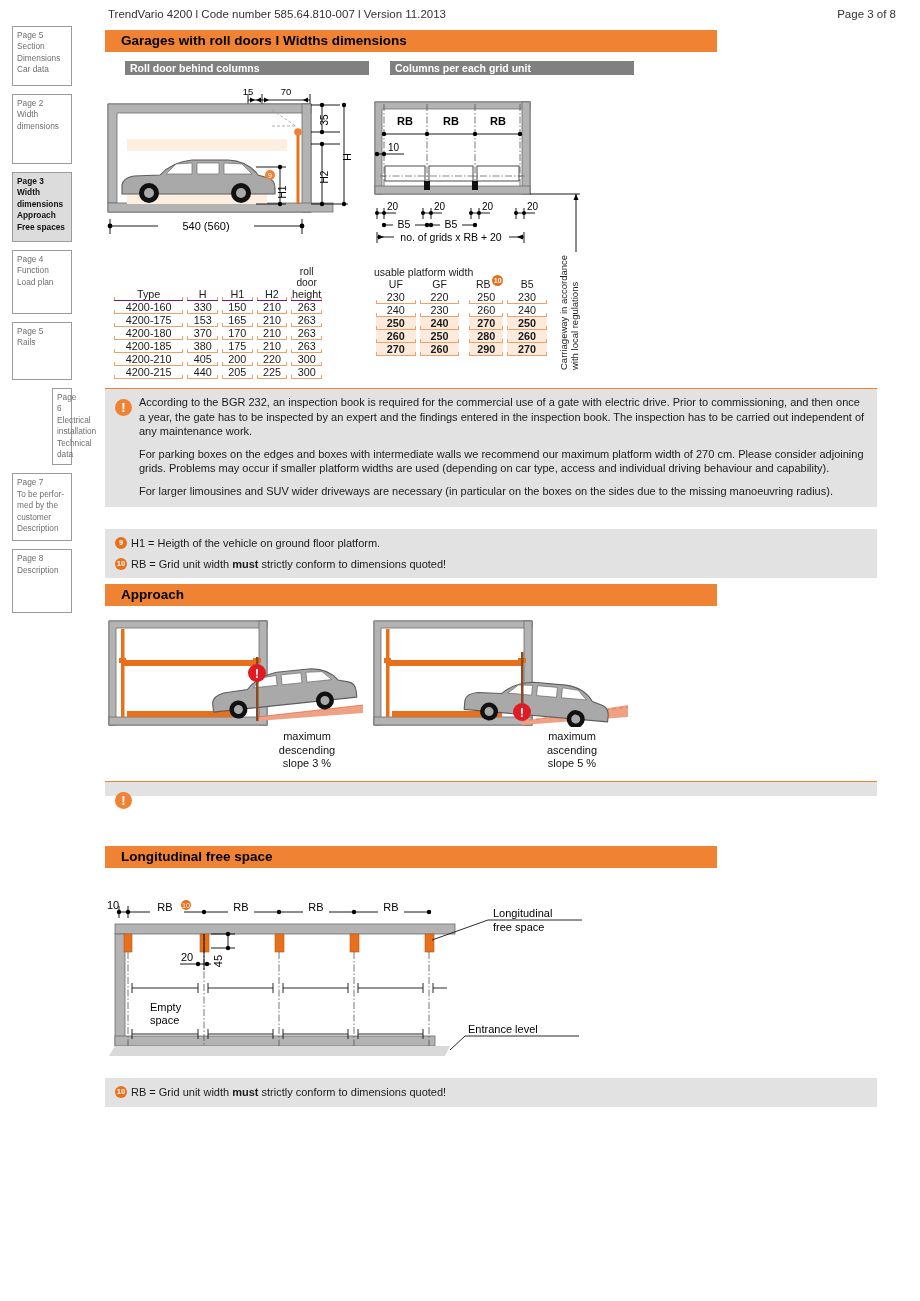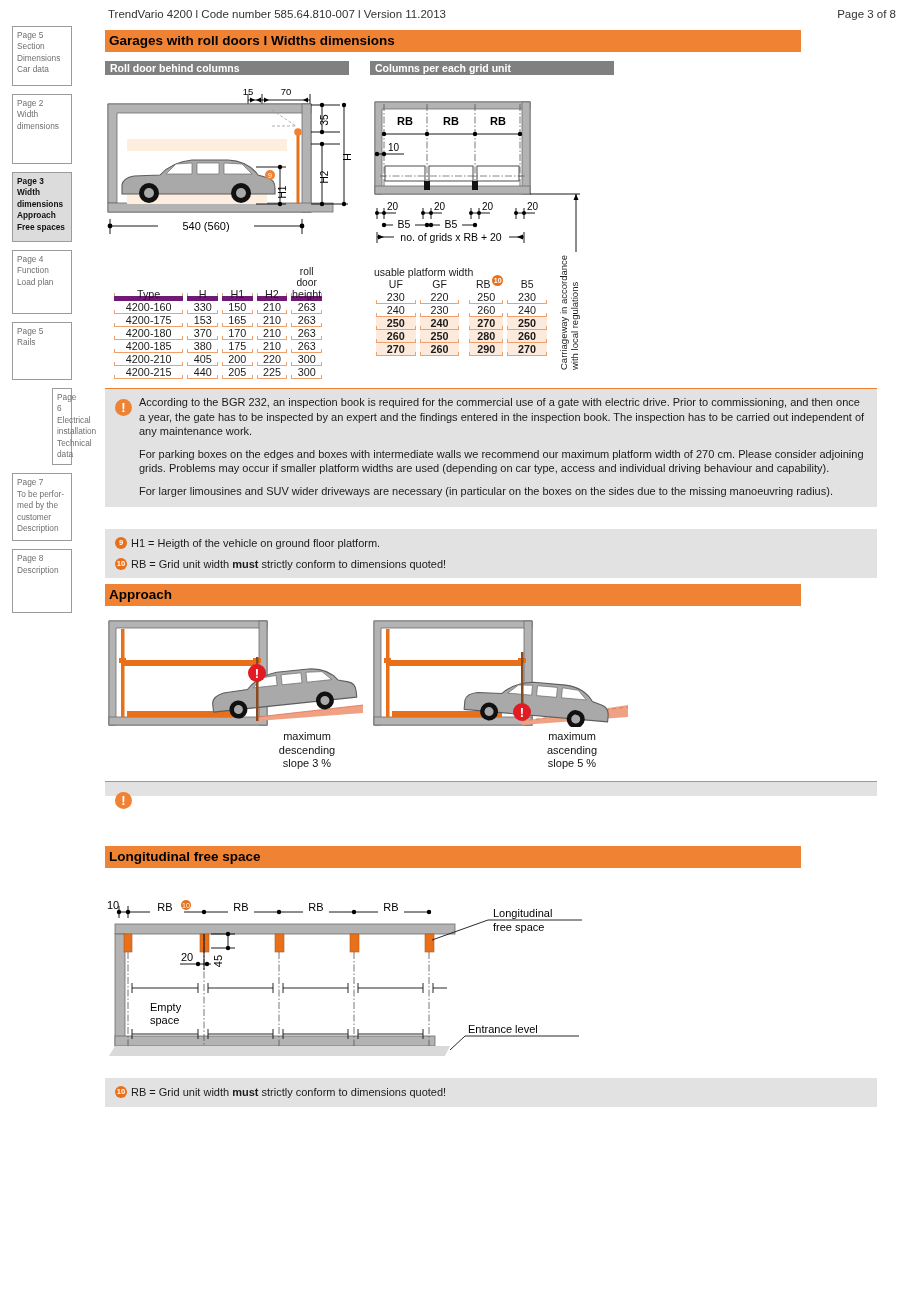--- a/index.html
+++ b/index.html
@@ -35,34 +35,35 @@
     margin-bottom:8px;
     font-size:8.3px;
     line-height:11.4px;
     color:#6f6f6f;
   }
   .nav-box.active { background:#dcdcdc; color:#111; font-weight:bold; }
   .nav-box .nl { display:block; white-space:normal; }
 
   
   .bar-orange {
-    position:absolute; left:105px; width:696px; height:22px;
+    position:absolute; left:105px; width:612px; height:22px;
     background:#F08233;
     color:#000;
     font-size:13.5px; font-weight:bold;
     line-height:22px;
-    padding-left:4px;
+    padding-left:16px;
   }
   .bar-grey {
     position:absolute; height:14px;
     background:#808080;
     color:#ffffff;
     font-size:10.5px; font-weight:bold;
     line-height:14px;
     padding-left:5px;
+    margin-left:20px;
   }
 
   
   .note-block {
     position:absolute; left:105px; width:772px;
     background:#e2e2e2;
     border-top:1.6px solid #F08233;
     padding:6px 8px 8px 34px;
     font-size:11px; line-height:14.6px; color:#1a1a1a;
   }
@@ -91,21 +92,21 @@
     position:relative; height:13px; line-height:13px;
     border-bottom:1px solid #F0A06A;
     margin:0 2px;
   }
   .cell::before, .cell::after{
     content:""; position:absolute; bottom:0; width:1px; height:3px; background:#F0A06A;
   }
   .cell::before { left:0; }
   .cell::after { right:0; }
   .rowhi .cell { background:#FCEADD; font-weight:bold; }
-  .hdrcell { height:13px; line-height:13px; position:relative; border-bottom:5px solid #701a75; margin:0 2px;}
+  .hdrcell { height:13px; line-height:13px; position:relative; border-bottom:1px solid #701a75; margin:0 2px;}
   .hdrcell::before, .hdrcell::after{
     content:""; position:absolute; bottom:0; width:1px; height:3px; background:#F0A06A;
   }
   .hdrcell::before { left:0; }
   .hdrcell::after { right:0; }
 
   .tbl-caption { font-size:10.5px; }
 
   
   .fig { position:absolute; }

